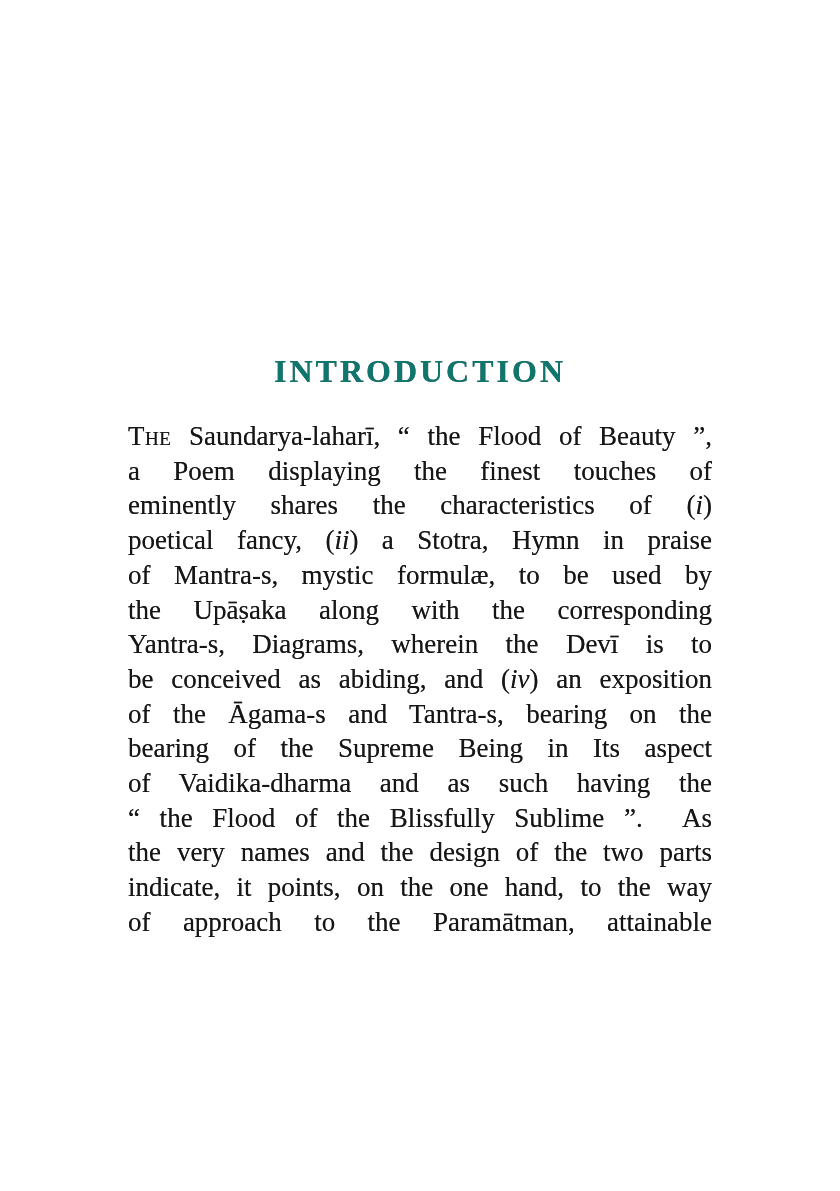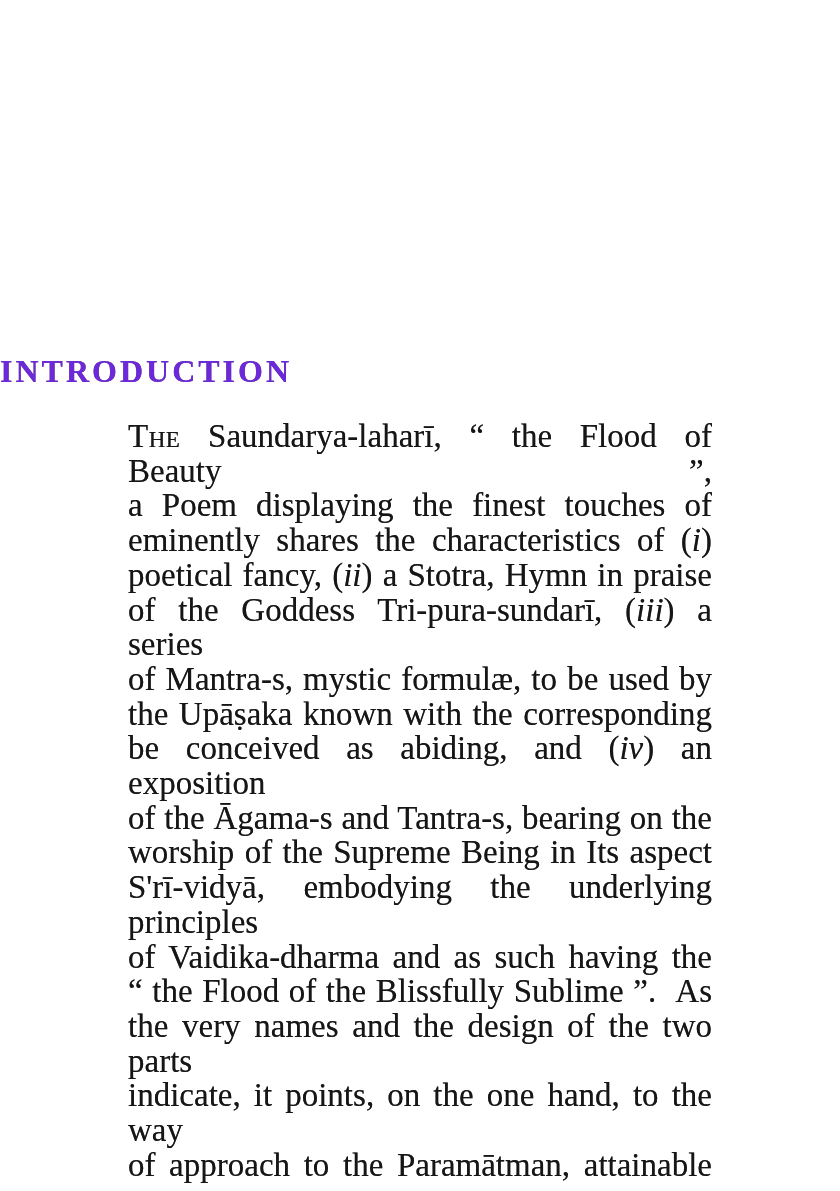--- a/index.html
+++ b/index.html
@@ -15,35 +15,35 @@
     font-family: "Liberation Serif", "DejaVu Serif", serif;
     color: #161616;
     overflow: hidden;
     text-shadow: 0 0 0.5px rgba(10,10,10,0.65);
   }
   .heading {
     position: absolute;
     top: 353px;
     left: 0;
     right: 0;
-    text-align: left;
+    text-align: center;
     font-size: 32px;
     line-height: 36px;
     font-weight: 600;
     letter-spacing: 3px;
-    color: #6d28d9;
+    color: #0f766e;
   }
   .textblock {
     position: absolute;
     top: 419px;
     left: 128px;
     width: 584px;
   }
   .line {
-    font-size: 33px;
+    font-size: 27px;
     line-height: 34.7px;
     text-align: justify;
     text-align-last: justify;
     -moz-text-align-last: justify;
     word-spacing: 0.5px;
   }
   .line i {
     font-style: italic;
   }
   .sc {
@@ -54,26 +54,25 @@
 </head>
 <body>
 
 <div class="page">
   <div class="heading">INTRODUCTION</div>
   <div class="textblock">
       <div class="line"><span class="sc">The</span> Saundarya-laharī, “ the Flood of Beauty ”,</div>
       <div class="line">a Poem displaying the finest touches of</div>
       <div class="line">eminently shares the characteristics of (<i>i</i>)</div>
       <div class="line">poetical fancy, (<i>ii</i>) a Stotra, Hymn in praise</div>
-      <div class="line">of the Goddess Tri-pura-sundarī, (<i>iii</i>) a series</div>
       <div class="line">of Mantra-s, mystic formulæ, to be used by</div>
-      <div class="line">the Upāṣaka known with the corresponding</div>
+      <div class="line">the Upāṣaka along with the corresponding</div>
+      <div class="line">Yantra-s, Diagrams, wherein the Devī is to</div>
       <div class="line">be conceived as abiding, and (<i>iv</i>) an exposition</div>
       <div class="line">of the Āgama-s and Tantra-s, bearing on the</div>
-      <div class="line">worship of the Supreme Being in Its aspect</div>
-      <div class="line">S'rī-vidyā, embodying the underlying principles</div>
+      <div class="line">bearing of the Supreme Being in Its aspect</div>
       <div class="line">of Vaidika-dharma and as such having the</div>
       <div class="line">“ the Flood of the Blissfully Sublime ”. &nbsp;As</div>
       <div class="line">the very names and the design of the two parts</div>
       <div class="line">indicate, it points, on the one hand, to the way</div>
       <div class="line">of approach to the Paramātman, attainable</div>
     </div>
 </div>
 
 </body></html>

